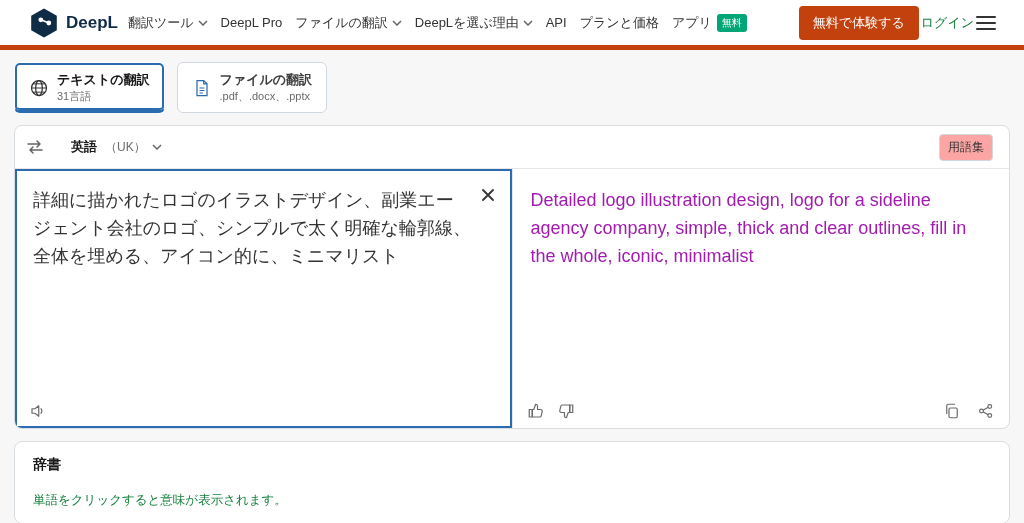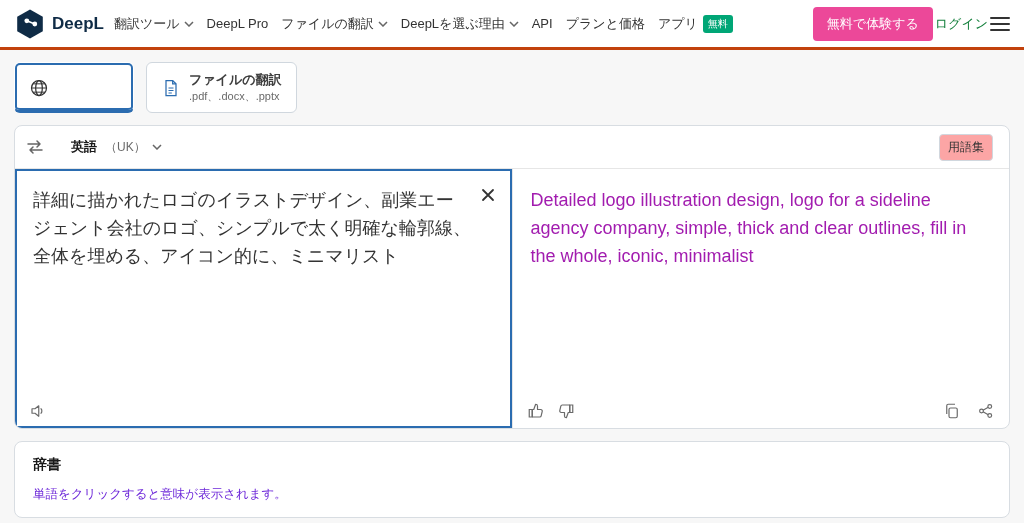--- a/index.html
+++ b/index.html
@@ -8,22 +8,22 @@
     background: #f7f7f7;
     color: #1a1a1a;
     font-size: 14px;
   }
   
   .header {
     background: #fff;
     height: 50px;
     display: flex;
     align-items: center;
-    padding: 0 14px;
-    border-bottom: 3px solid #c2410c;
+    padding: 0 28px;
+    border-bottom: 5px solid #c2410c;
   }
   .logo {
     display: flex;
     align-items: center;
     gap: 6px;
     margin-right: 10px;
   }
   .logo-mark {
     width: 32px;
     height: 32px;
@@ -41,21 +41,21 @@
   .badge-free {
     background: #00a676;
     color: #fff;
     font-size: 10px;
     padding: 2px 5px;
     border-radius: 3px;
     margin-left: 1px;
   }
   .spacer { flex: 1; }
   .cta {
-    background: #ec4899;
+    background: #c2410c;
     color: #fff;
     padding: 8px 14px;
     border-radius: 4px;
     font-size: 13px;
     cursor: pointer;
     border: none;
     font-family: Liberation Serif, serif;
   }
   .login-link { margin: 0 2px; font-size: 13px; color: #15803d; cursor: pointer; }
   .hamburger { width: 20px; height: 14px; display: flex; flex-direction: column; justify-content: space-between; cursor: pointer; }
@@ -193,22 +193,22 @@
   .icon-btn { cursor: pointer; display: flex; align-items: center; }
 
   
   .dict-panel {
     margin: 12px 14px 14px 14px;
     background: #fff;
     border: 1px solid #d8dde2;
     border-radius: 8px;
     padding: 14px 18px;
   }
-  .dict-title { font-weight: 600; font-size: 14px; margin-bottom: 12px; }
-  .dict-hint { font-size: 12.5px; color: #6d28d9; }
+  .dict-title { font-weight: 600; font-size: 14px; margin-bottom: 18px; }
+  .dict-hint { font-size: 12.5px; color: #15803d; }
 
   .active-panel {
     box-shadow: 0 0 0 2px #2b6cb0;
     border-color: #2b6cb0;
   }
 </style>
 </head>
 <body>
 
 <div class="header">
@@ -265,20 +265,24 @@
   </div>
 </div>
 
 <div class="tabs-row">
   <div class="mode-tab active">
     <svg class="tab-icon" viewBox="0 0 24 24">
       <circle cx="12" cy="12" r="9" fill="none" stroke="#333" stroke-width="1.5"></circle>
       <ellipse cx="12" cy="12" rx="4" ry="9" fill="none" stroke="#333" stroke-width="1.5"></ellipse>
       <path d="M3 12h18M4.5 7h15M4.5 17h15" stroke="#333" stroke-width="1.2"></path>
     </svg>
+    <div>
+      <div class="title">テキストの翻訳</div>
+      <div class="sub">31言語</div>
+    </div>
   </div>
   <div class="mode-tab">
     <svg class="tab-icon" viewBox="0 0 24 24">
       <path d="M6 3h8l4 4v14H6z" fill="none" stroke="#2b6cb0" stroke-width="1.5"></path>
       <path d="M14 3v4h4" fill="none" stroke="#2b6cb0" stroke-width="1.5"></path>
       <path d="M9 12h6M9 15h6M9 18h4" stroke="#2b6cb0" stroke-width="1.2"></path>
     </svg>
     <div>
       <div class="file-title">ファイルの翻訳</div>
       <div class="sub">.pdf、.docx、.pptx</div>

